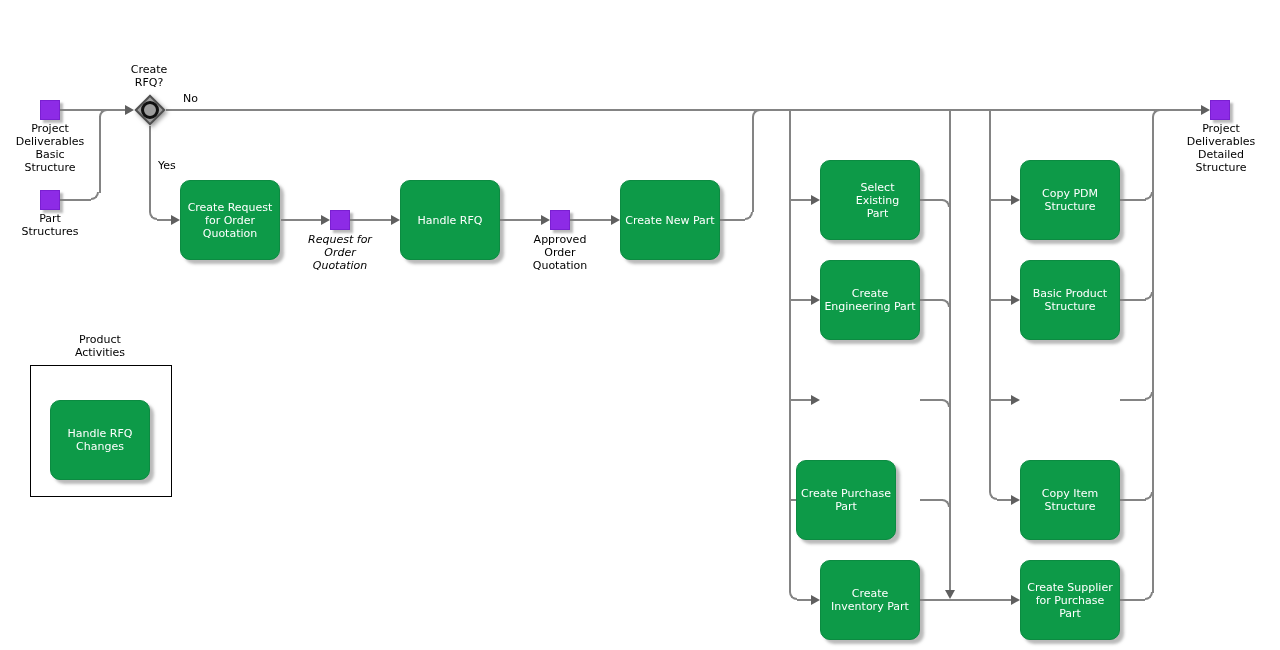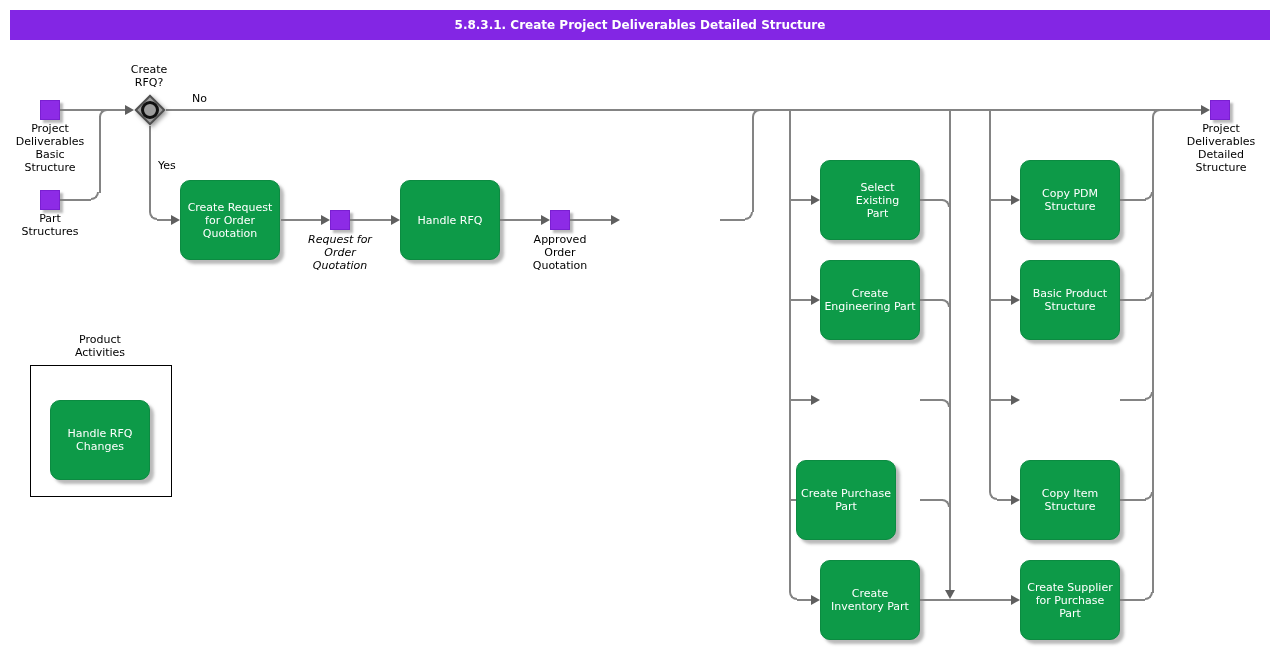--- a/index.html
+++ b/index.html
@@ -36,23 +36,20 @@
       display:flex;align-items:center;justify-content:center;}
   .ring{width:12px;height:12px;border:3px solid #101010;border-radius:50%;box-sizing:content-box;}
   .group-box{position:absolute;left:30px;top:365px;width:140px;height:130px;border:1px solid #000;
       background:#fff;z-index:2;}
 </style>
 </head>
 <body>
 
 <div id="stage">
 
-  <div class="banner">
-    <span>5.8.3.1. Create Project Deliverables Detailed Structure</span>
-  </div>
 
   <div class="h" style="left:60px;top:109px;width:65px;"></div>
   <div class="ar" style="left:125px;top:105px;"></div>
 
   <div class="h" style="left:60px;top:199px;width:31px;"></div>
   <div class="c c-br" style="left:91px;top:192px;"></div>
   <div class="v" style="left:99px;top:116px;height:77px;"></div>
   <div class="c c-tl" style="left:99px;top:109px;"></div>
 
   <div class="h" style="left:166px;top:109px;width:1035px;"></div>
@@ -128,21 +125,21 @@
   <div class="c c-br" style="left:1145px;top:492px;"></div>
   <div class="h" style="left:1120px;top:599px;width:25px;"></div>
 
   <div class="diamond-wrap">
     <div class="diamond">
       <div class="ring"></div>
     </div>
   </div>
   <div class="lbl" style="left:109px;top:63px;width:80px;">Create
 RFQ?</div>
-  <div class="lbl" style="left:183px;top:92px;width:24px;text-align:right;">No</div>
+  <div class="lbl" style="left:183px;top:92px;width:24px;text-align:left;">No</div>
   <div class="lbl" style="left:158px;top:159px;width:30px;text-align:left;">Yes</div>
 
   <div class="art" style="left:40px;top:100px;"></div>
   <div class="lbl" style="left:0px;top:122px;width:100px;">Project
 Deliverables
 Basic
 Structure</div>
 
   <div class="art" style="left:40px;top:190px;"></div>
   <div class="lbl" style="left:0px;top:212px;width:100px;">Part
@@ -161,20 +158,21 @@
   <div class="art" style="left:1210px;top:100px;"></div>
   <div class="lbl" style="left:1171px;top:122px;width:100px;">Project
 Deliverables
 Detailed
 Structure</div>
 
   <div class="act" style="left:180px;top:180px;">Create Request
 for Order
 Quotation</div>
   <div class="act" style="left:400px;top:180px;">Handle RFQ</div>
+  <div class="act" style="left:620px;top:180px;">Create New Part</div>
 
   <div class="act" style="left:820px;top:160px;padding-left:17px;">Select Existing
 Part</div>
   <div class="act" style="left:820px;top:260px;">Create
 Engineering Part</div>
   <div class="act" style="left:796px;top:460px;">Create Purchase
 Part</div>
   <div class="act" style="left:820px;top:560px;">Create
 Inventory Part</div>
 

